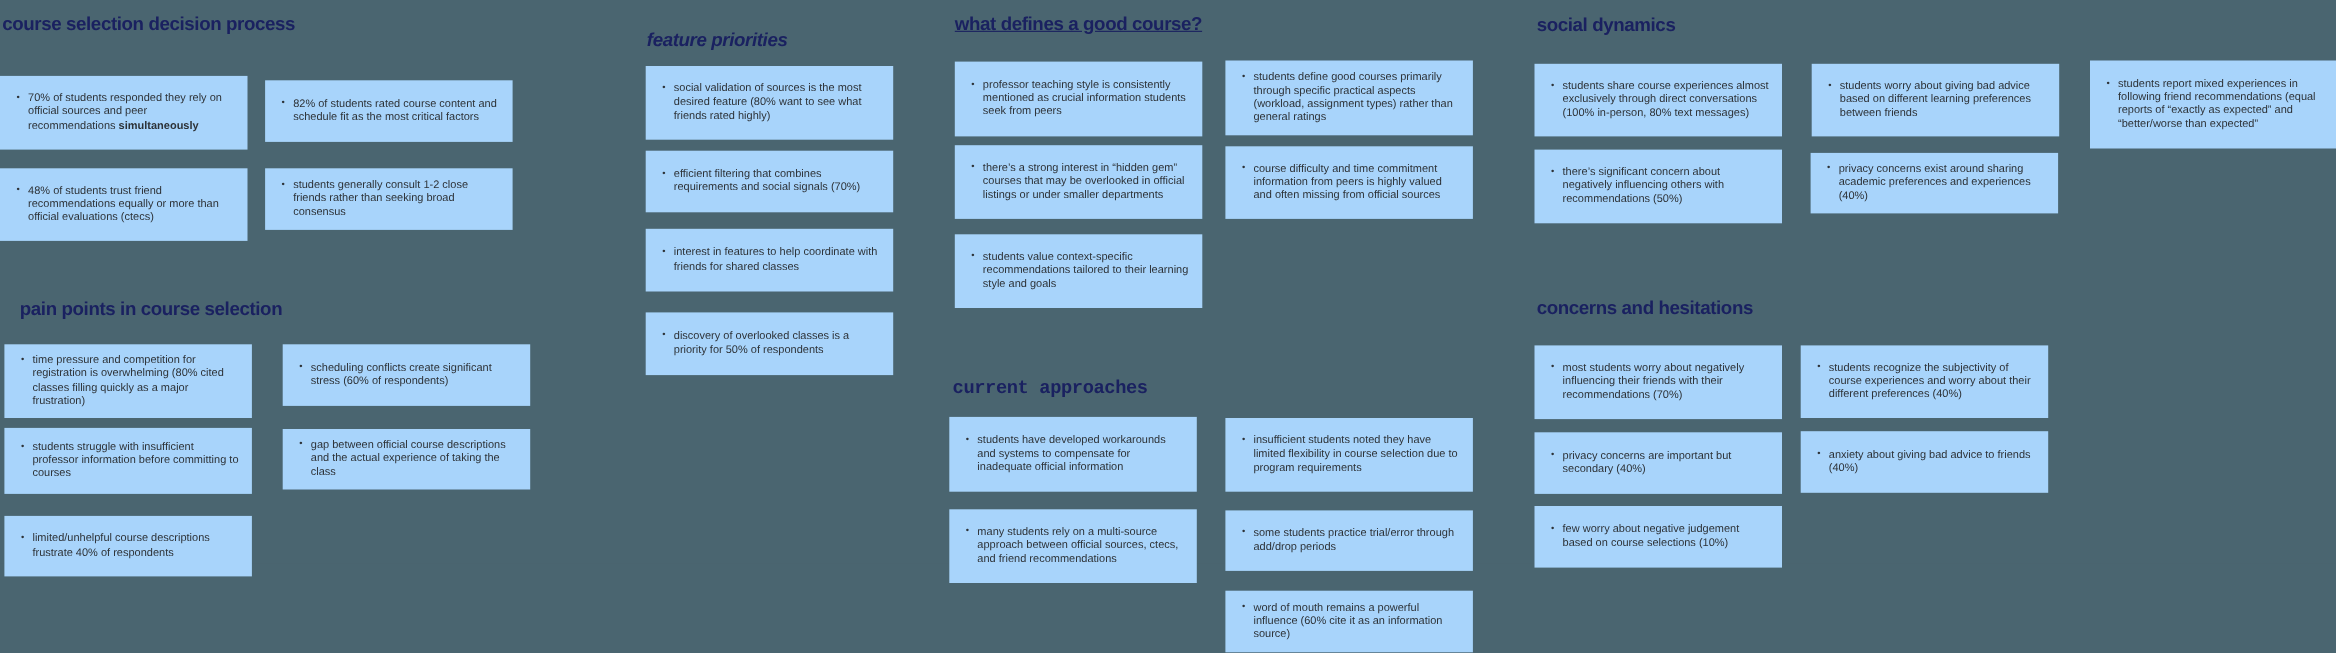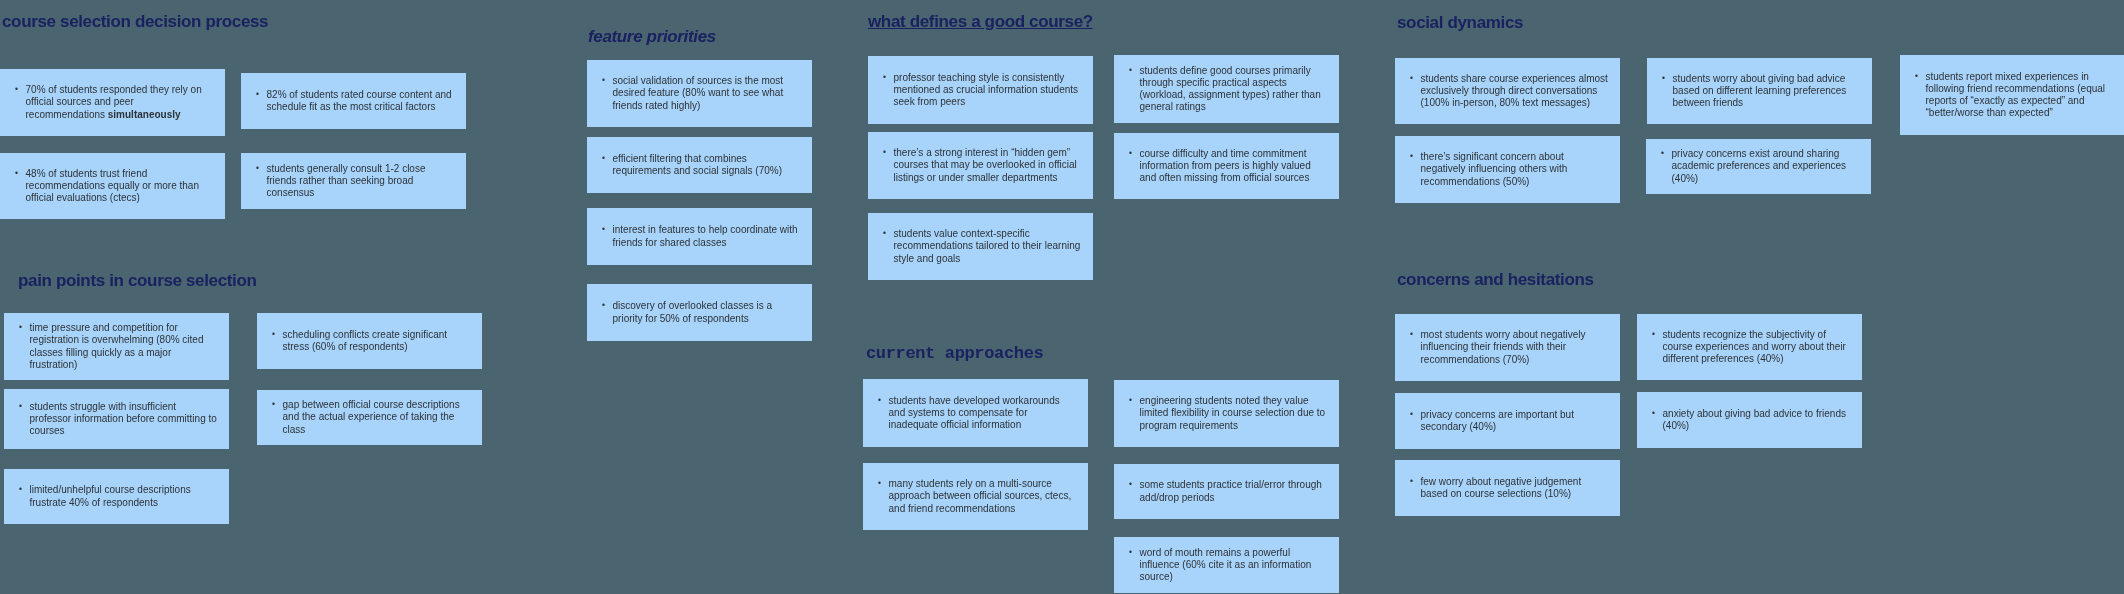--- a/index.html
+++ b/index.html
@@ -150,21 +150,21 @@
     <div class="heading" style="left: 866px; top: 344px; font-family: Liberation Mono, monospace;">current approaches</div>
     <div class="note" style="left: 863px; top: 379px; width: 225px; height: 68px;">
       <div class="note-row">
         <span class="bullet">•</span>
         <span class="note-text"><span>students have developed workarounds and systems to compensate for inadequate official information</span></span>
       </div>
     </div>
     <div class="note" style="left: 1114px; top: 380px; width: 225px; height: 67px;">
       <div class="note-row">
         <span class="bullet">•</span>
-        <span class="note-text"><span>engineering students noted they value limited flexibility in course selection due to program requirements</span></span>
+        <span class="note-text"><span>insufficient students noted they have limited flexibility in course selection due to program requirements</span></span>
       </div>
     </div>
     <div class="note" style="left: 863px; top: 463px; width: 225px; height: 67px;">
       <div class="note-row">
         <span class="bullet">•</span>
         <span class="note-text"><span>many students rely on a multi-source approach between official sources, ctecs, and friend recommendations</span></span>
       </div>
     </div>
     <div class="note" style="left: 1114px; top: 464px; width: 225px; height: 55px;">
       <div class="note-row">

